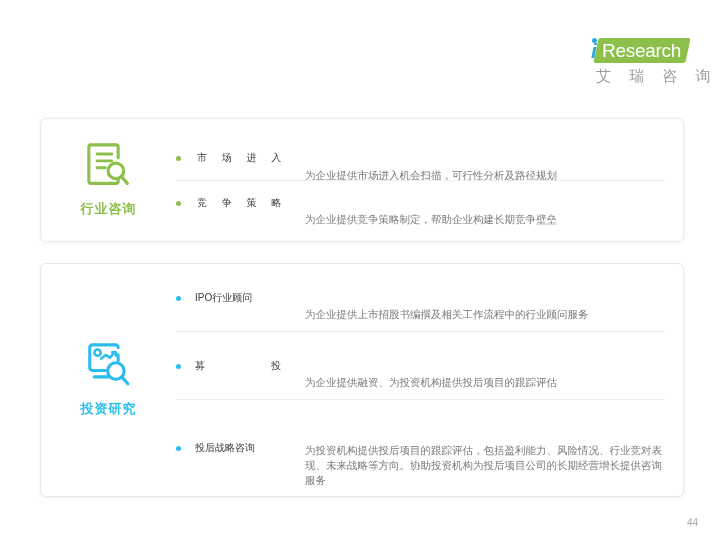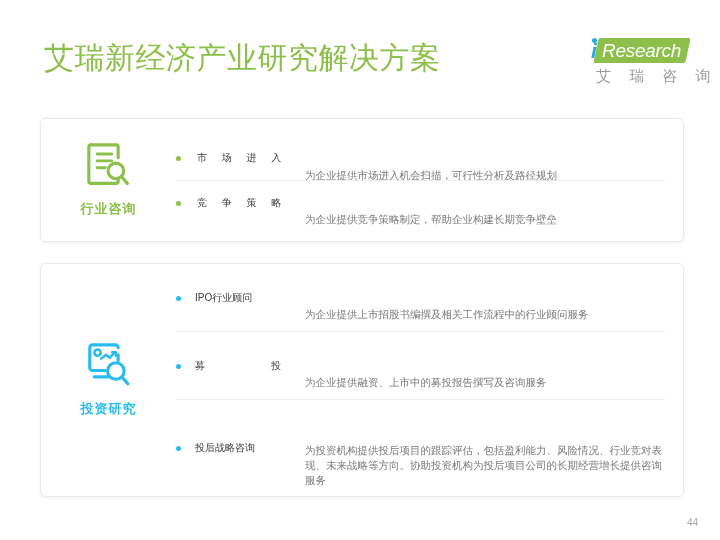--- a/index.html
+++ b/index.html
@@ -76,21 +76,20 @@
     border-radius: 50%;
     z-index: 4;
   }
   .logo-word {
     position: absolute;
     left: 14px;
     top: 2px;
     font-size: 19px;
     line-height: 22px;
     color: #ffffff;
-    font-style: italic;
     letter-spacing: -0.3px;
     z-index: 3;
     white-space: nowrap;
   }
   .logo-sub {
     position: absolute;
     left: 8px;
     top: 29px;
     width: 94px;
     font-size: 15px;
@@ -220,21 +219,20 @@
     right: 22px;
     bottom: 12px;
     font-size: 10px;
     color: #a8a8a8;
   }
 </style>
 </head>
 <body>
 
 <div class="header">
-  <div class="page-title">艾瑞新经济产业研究解决方案</div>
 
   <div class="logo-block">
     <div class="logo-mark">
       <div class="logo-shape"></div>
       <div class="logo-i-dot"></div>
       <div class="logo-i">i</div>
       <div class="logo-word">Research</div>
     </div>
     <div class="logo-sub">艾 瑞 咨 询</div>
   </div>
@@ -295,21 +293,21 @@
       <span class="srow-title">IPO行业顾问</span>
       <span class="srow-desc">为企业提供上市招股书编撰及相关工作流程中的行业顾问服务</span>
     </div>
 
     <div class="srow">
       <span class="bullet bullet-blue"></span>
       <span class="srow-title spaced">
         <span>募</span>
         <span>投</span>
       </span>
-      <span class="srow-desc">为企业提供融资、上市中的募投报告撰写及咨询服务</span>
+      <span class="srow-desc">为企业提供融资、为投资机构提供投后项目的跟踪评估</span>
     </div>
 
 
     <div class="srow tall">
       <span class="bullet bullet-blue"></span>
       <span class="srow-title">投后战略咨询</span>
       <span class="srow-desc">为投资机构提供投后项目的跟踪评估，包括盈利能力、风险情况、行业竞对表现、未来战略等方向。协助投资机构为投后项目公司的长期经营增长提供咨询服务</span>
     </div>
 
   </div>

